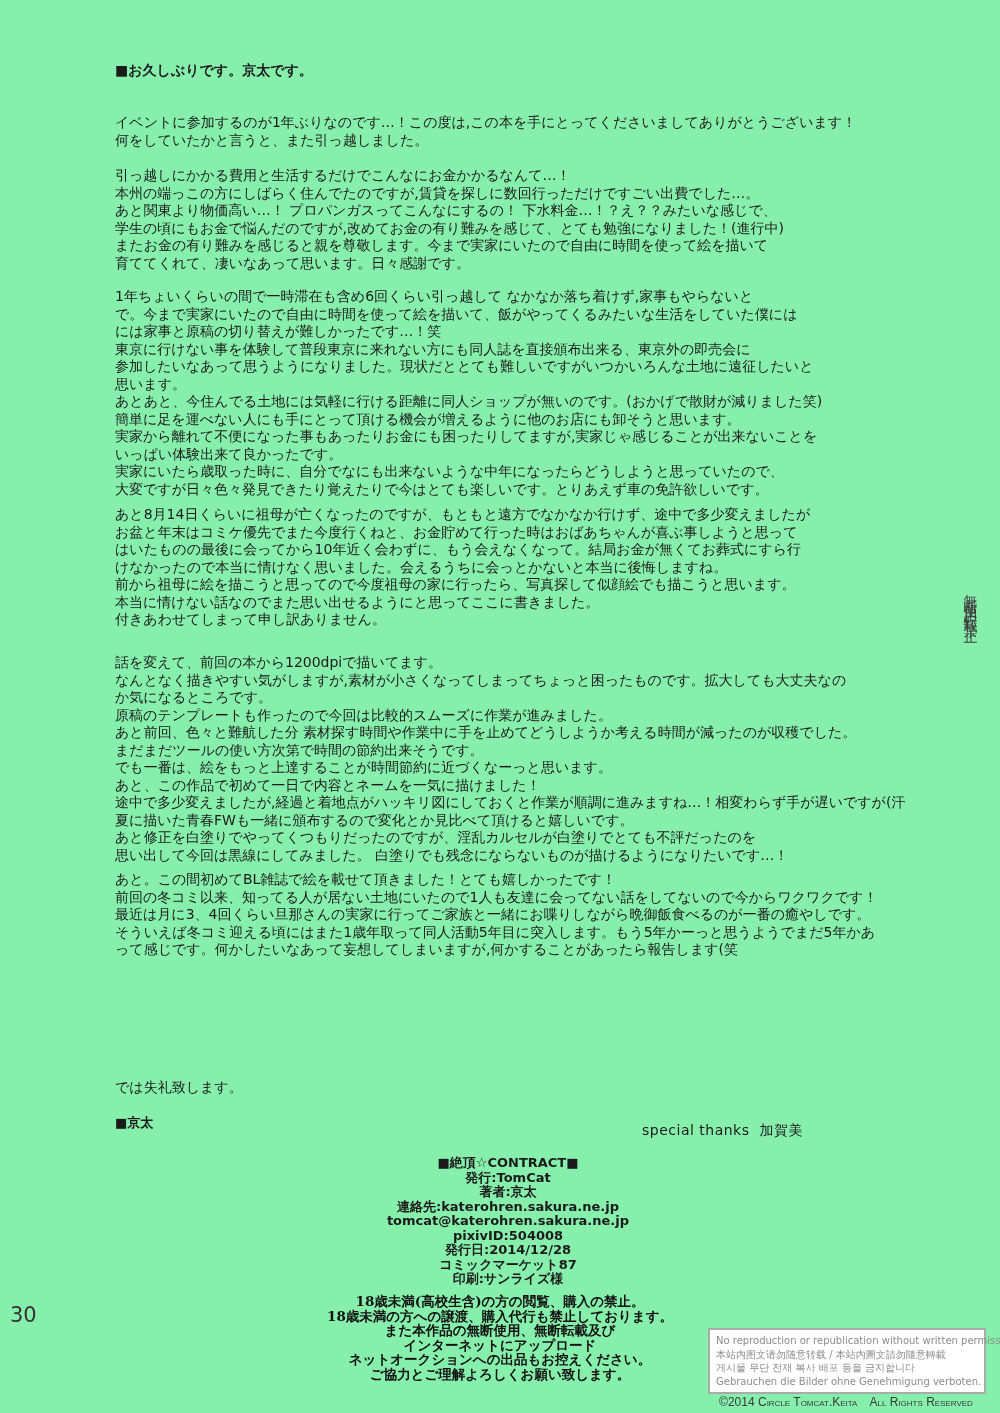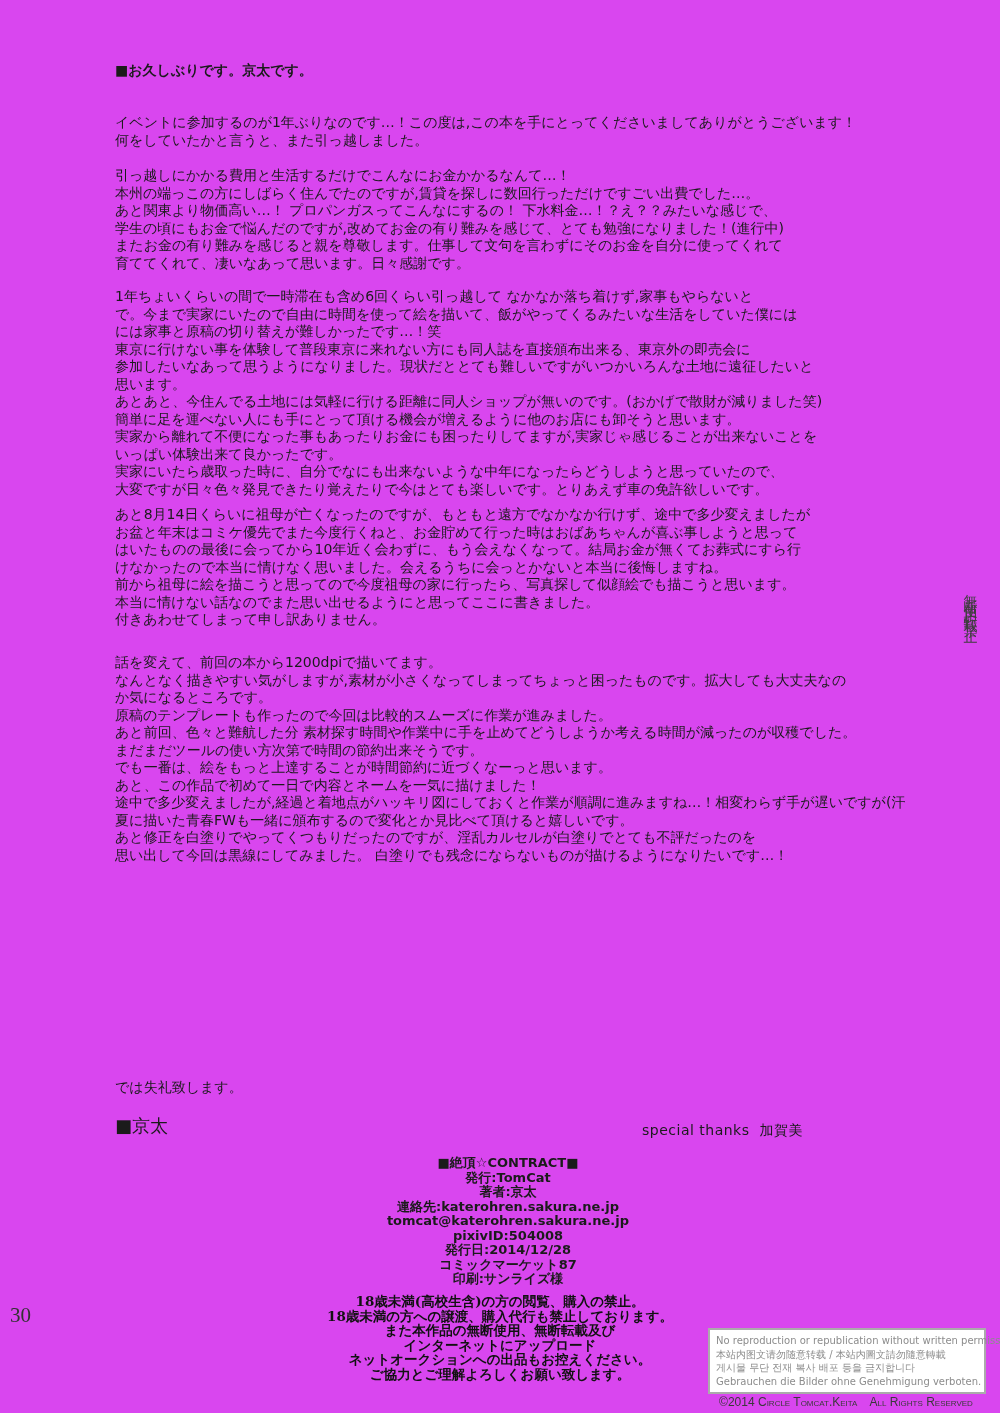--- a/index.html
+++ b/index.html
@@ -1,20 +1,20 @@
 <!DOCTYPE html>
 <html><head>
 <meta charset="utf-8">
 <style>
   html,body{margin:0;padding:0;background:#e8e8e8;}
   .page{
     position:relative;
     width:1000px;height:1413px;
     margin:0 auto;
-    background:#d946ef;
+    background:#86efac;
     font-family:"DejaVu Sans",sans-serif;
     color:#1b1b1b;
     overflow:hidden;
   }
   .heading{
     position:absolute;left:115px;top:62px;
     font-size:14px;font-weight:600;white-space:pre;
   }
   .para{
     position:absolute;left:115px;width:875px;
@@ -28,21 +28,21 @@
   .p3{top:490px;}
   .p4{top:638px;}
   .p5{top:855px;}
   .p6{top:979px;}
   .closing{
     position:absolute;left:115px;top:1079px;
     font-size:14px;font-weight:500;white-space:pre;
   }
   .signature{
     position:absolute;left:115px;top:1114px;
-    font-size:18px;font-weight:400;white-space:pre;
+    font-size:13px;font-weight:700;white-space:pre;
   }
   .special-thanks{
     position:absolute;left:642px;top:1122px;
     font-size:14px;font-weight:500;letter-spacing:0.5px;white-space:pre;
   }
   .watermark{
     position:absolute;left:962px;top:583px;
     writing-mode:vertical-rl;text-orientation:upright;
     font-family:"DejaVu Serif",serif;
     font-size:14px;letter-spacing:5px;color:#3d3d3d;white-space:pre;
@@ -54,21 +54,21 @@
   .colophon-title{font-size:13px;line-height:14.5px;}
   .colophon-lines{font-size:13px;line-height:14.5px;white-space:pre;}
   .age-notice{
     position:absolute;left:0;top:1294px;width:1000px;
     text-align:center;
     font-family:"DejaVu Serif",serif;font-weight:bold;
     font-size:13.5px;line-height:14.6px;white-space:pre;color:#111;
   }
   .page-number{
     position:absolute;left:10px;top:1303px;
-    font-size:21px;color:#333;font-family:Liberation Serif, serif;
+    font-size:21px;color:#333;
   }
   .rights-box{
     position:absolute;left:708px;top:1328px;width:262px;
     border:2px solid #ababab;
     padding:4px 6px;
     font-size:10px;line-height:13.5px;color:#8c8c8c;
     white-space:pre;background:#fff;
   }
   .copyright{
     position:absolute;left:700px;top:1394px;width:292px;
@@ -83,21 +83,21 @@
 <div class="page">
 
   <div class="heading">■お久しぶりです。京太です。</div>
 
   <div class="para p0">イベントに参加するのが1年ぶりなのです…！この度は,この本を手にとってくださいましてありがとうございます！
 何をしていたかと言うと、また引っ越しました。</div>
   <div class="para p1">引っ越しにかかる費用と生活するだけでこんなにお金かかるなんて…！
 本州の端っこの方にしばらく住んでたのですが,賃貸を探しに数回行っただけですごい出費でした…。
 あと関東より物価高い…！ プロパンガスってこんなにするの！ 下水料金…！？え？？みたいな感じで、
 学生の頃にもお金で悩んだのですが,改めてお金の有り難みを感じて、とても勉強になりました！(進行中)
-またお金の有り難みを感じると親を尊敬します。仕事して文句を言わずにそのお金を自分に使ってくれて
+またお金の有り難みを感じると親を尊敬します。今まで実家にいたので自由に時間を使って絵を描いて
 育ててくれて、凄いなあって思います。日々感謝です。</div>
   <div class="para p2">1年ちょいくらいの間で一時滞在も含め6回くらい引っ越して なかなか落ち着けず,家事もやらないと
 で。今まで実家にいたので自由に時間を使って絵を描いて、飯がやってくるみたいな生活をしていた僕には
 には家事と原稿の切り替えが難しかったです…！笑
 東京に行けない事を体験して普段東京に来れない方にも同人誌を直接頒布出来る、東京外の即売会に
 参加したいなあって思うようになりました。現状だととても難しいですがいつかいろんな土地に遠征したいと
 思います。
 あとあと、今住んでる土地には気軽に行ける距離に同人ショップが無いのです。(おかげで散財が減りました笑)
 簡単に足を運べない人にも手にとって頂ける機会が増えるように他のお店にも卸そうと思います。
 実家から離れて不便になった事もあったりお金にも困ったりしてますが,実家じゃ感じることが出来ないことを
@@ -116,20 +116,25 @@
 か気になるところです。
 原稿のテンプレートも作ったので今回は比較的スムーズに作業が進みました。
 あと前回、色々と難航した分 素材探す時間や作業中に手を止めてどうしようか考える時間が減ったのが収穫でした。
 まだまだツールの使い方次第で時間の節約出来そうです。
 でも一番は、絵をもっと上達することが時間節約に近づくなーっと思います。
 あと、この作品で初めて一日で内容とネームを一気に描けました！
 途中で多少変えましたが,経過と着地点がハッキリ図にしておくと作業が順調に進みますね…！相変わらず手が遅いですが(汗
 夏に描いた青春FWも一緒に頒布するので変化とか見比べて頂けると嬉しいです。
 あと修正を白塗りでやってくつもりだったのですが、淫乱カルセルが白塗りでとても不評だったのを
 思い出して今回は黒線にしてみました。 白塗りでも残念にならないものが描けるようになりたいです…！</div>
+  <div class="para p5">あと。この間初めてBL雑誌で絵を載せて頂きました！とても嬉しかったです！
+前回の冬コミ以来、知ってる人が居ない土地にいたので1人も友達に会ってない話をしてないので今からワクワクです！
+最近は月に3、4回くらい旦那さんの実家に行ってご家族と一緒にお喋りしながら晩御飯食べるのが一番の癒やしです。
+そういえば冬コミ迎える頃にはまた1歳年取って同人活動5年目に突入します。もう5年かーっと思うようでまだ5年かあ
+って感じです。何かしたいなあって妄想してしまいますが,何かすることがあったら報告します(笑</div>
 
   <div class="closing">では失礼致します。</div>
   <div class="signature">■京太</div>
   <div class="special-thanks">special thanks  加賀美</div>
 
   <div class="watermark">無断使用転載禁止</div>
 
   <div class="colophon">
     <div class="colophon-title">■絶頂☆CONTRACT■</div>
     <div class="colophon-lines">発行:TomCat

